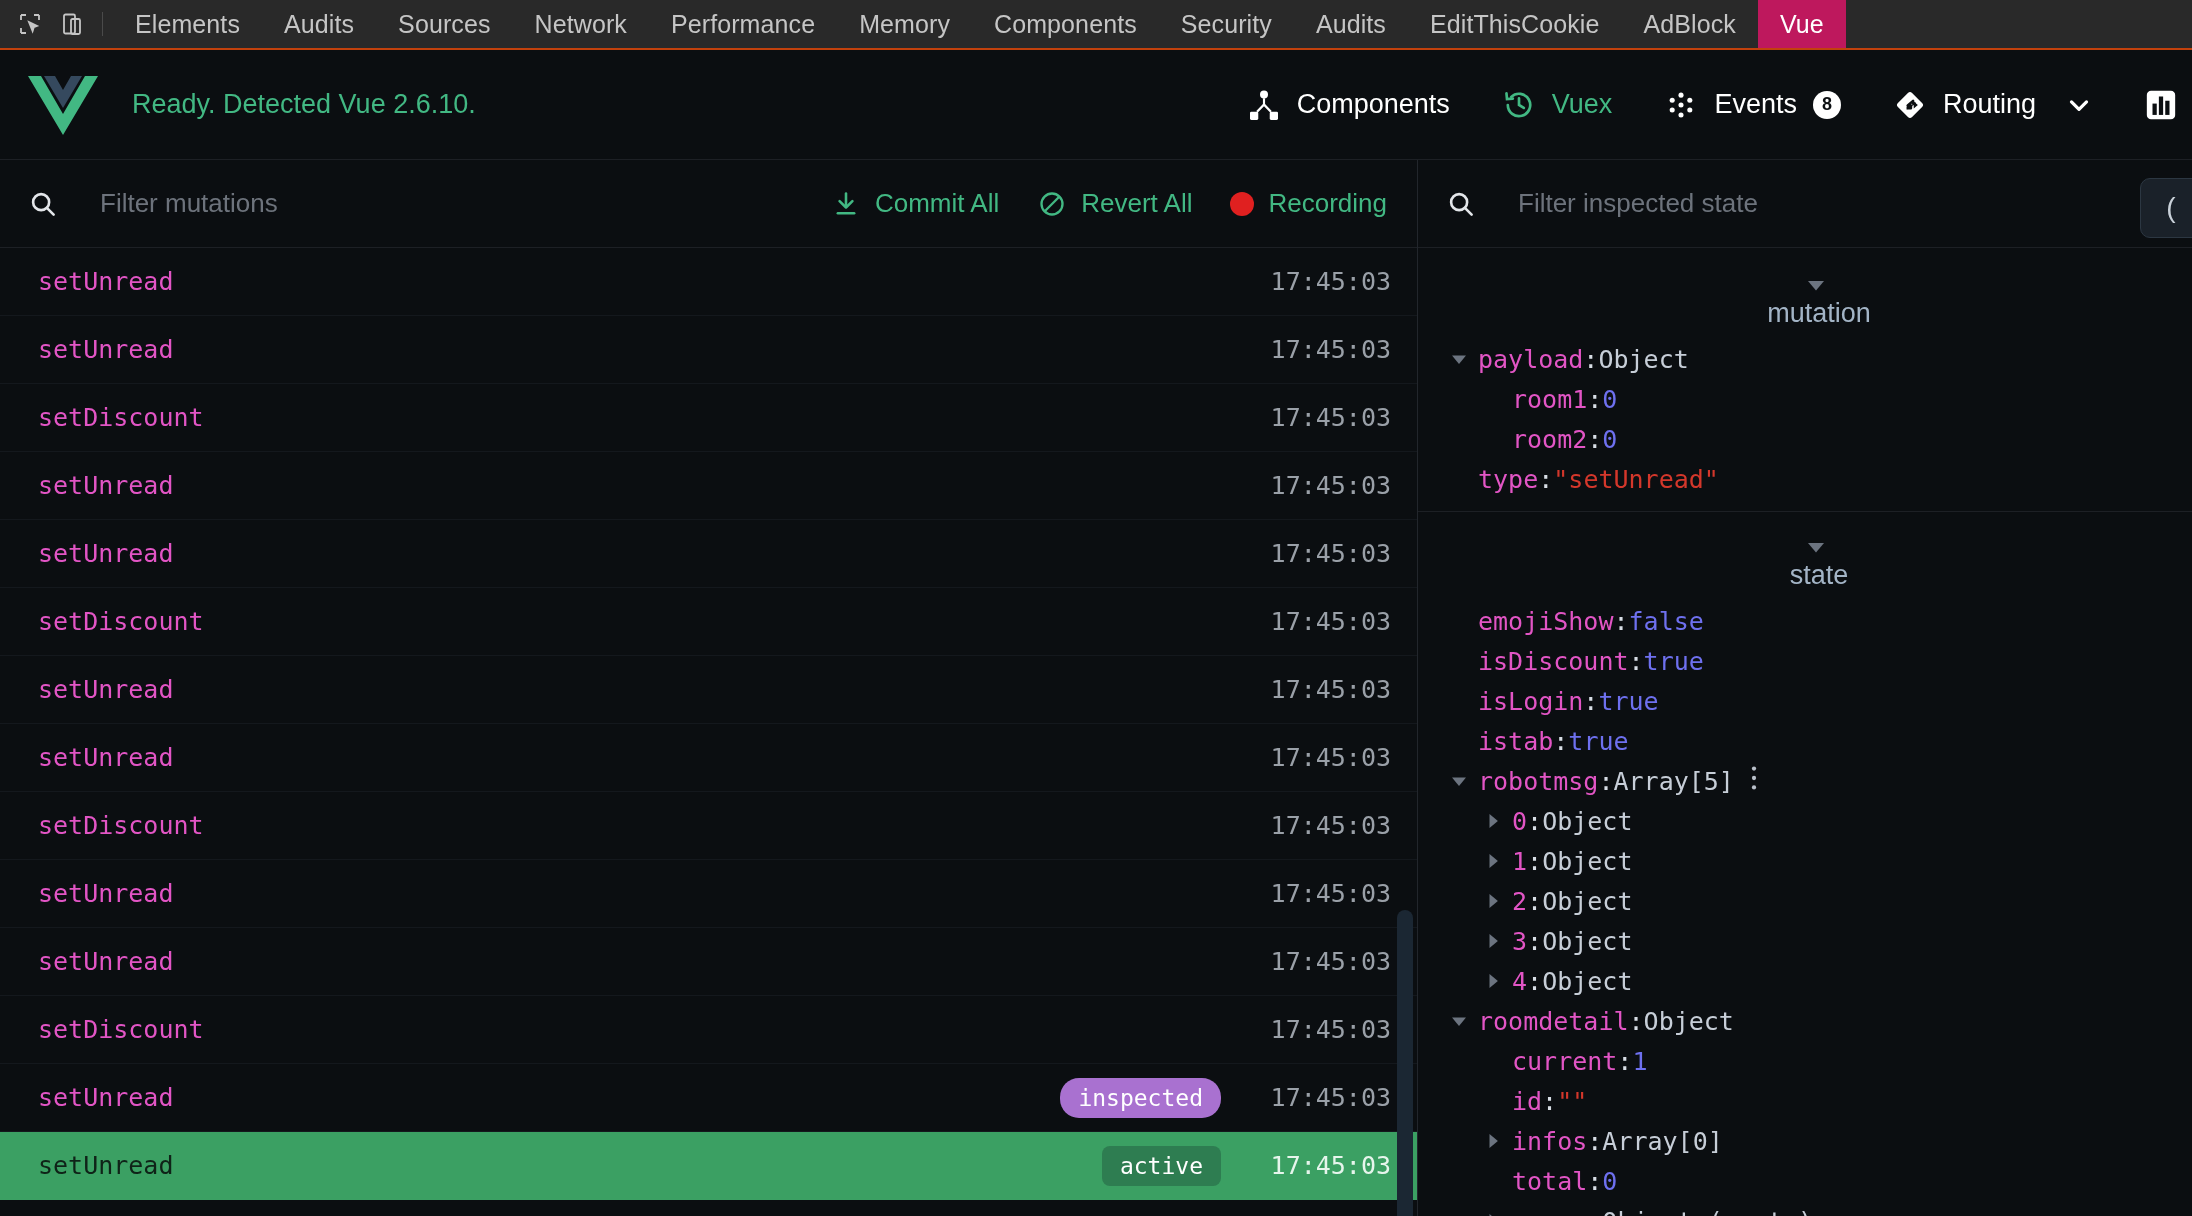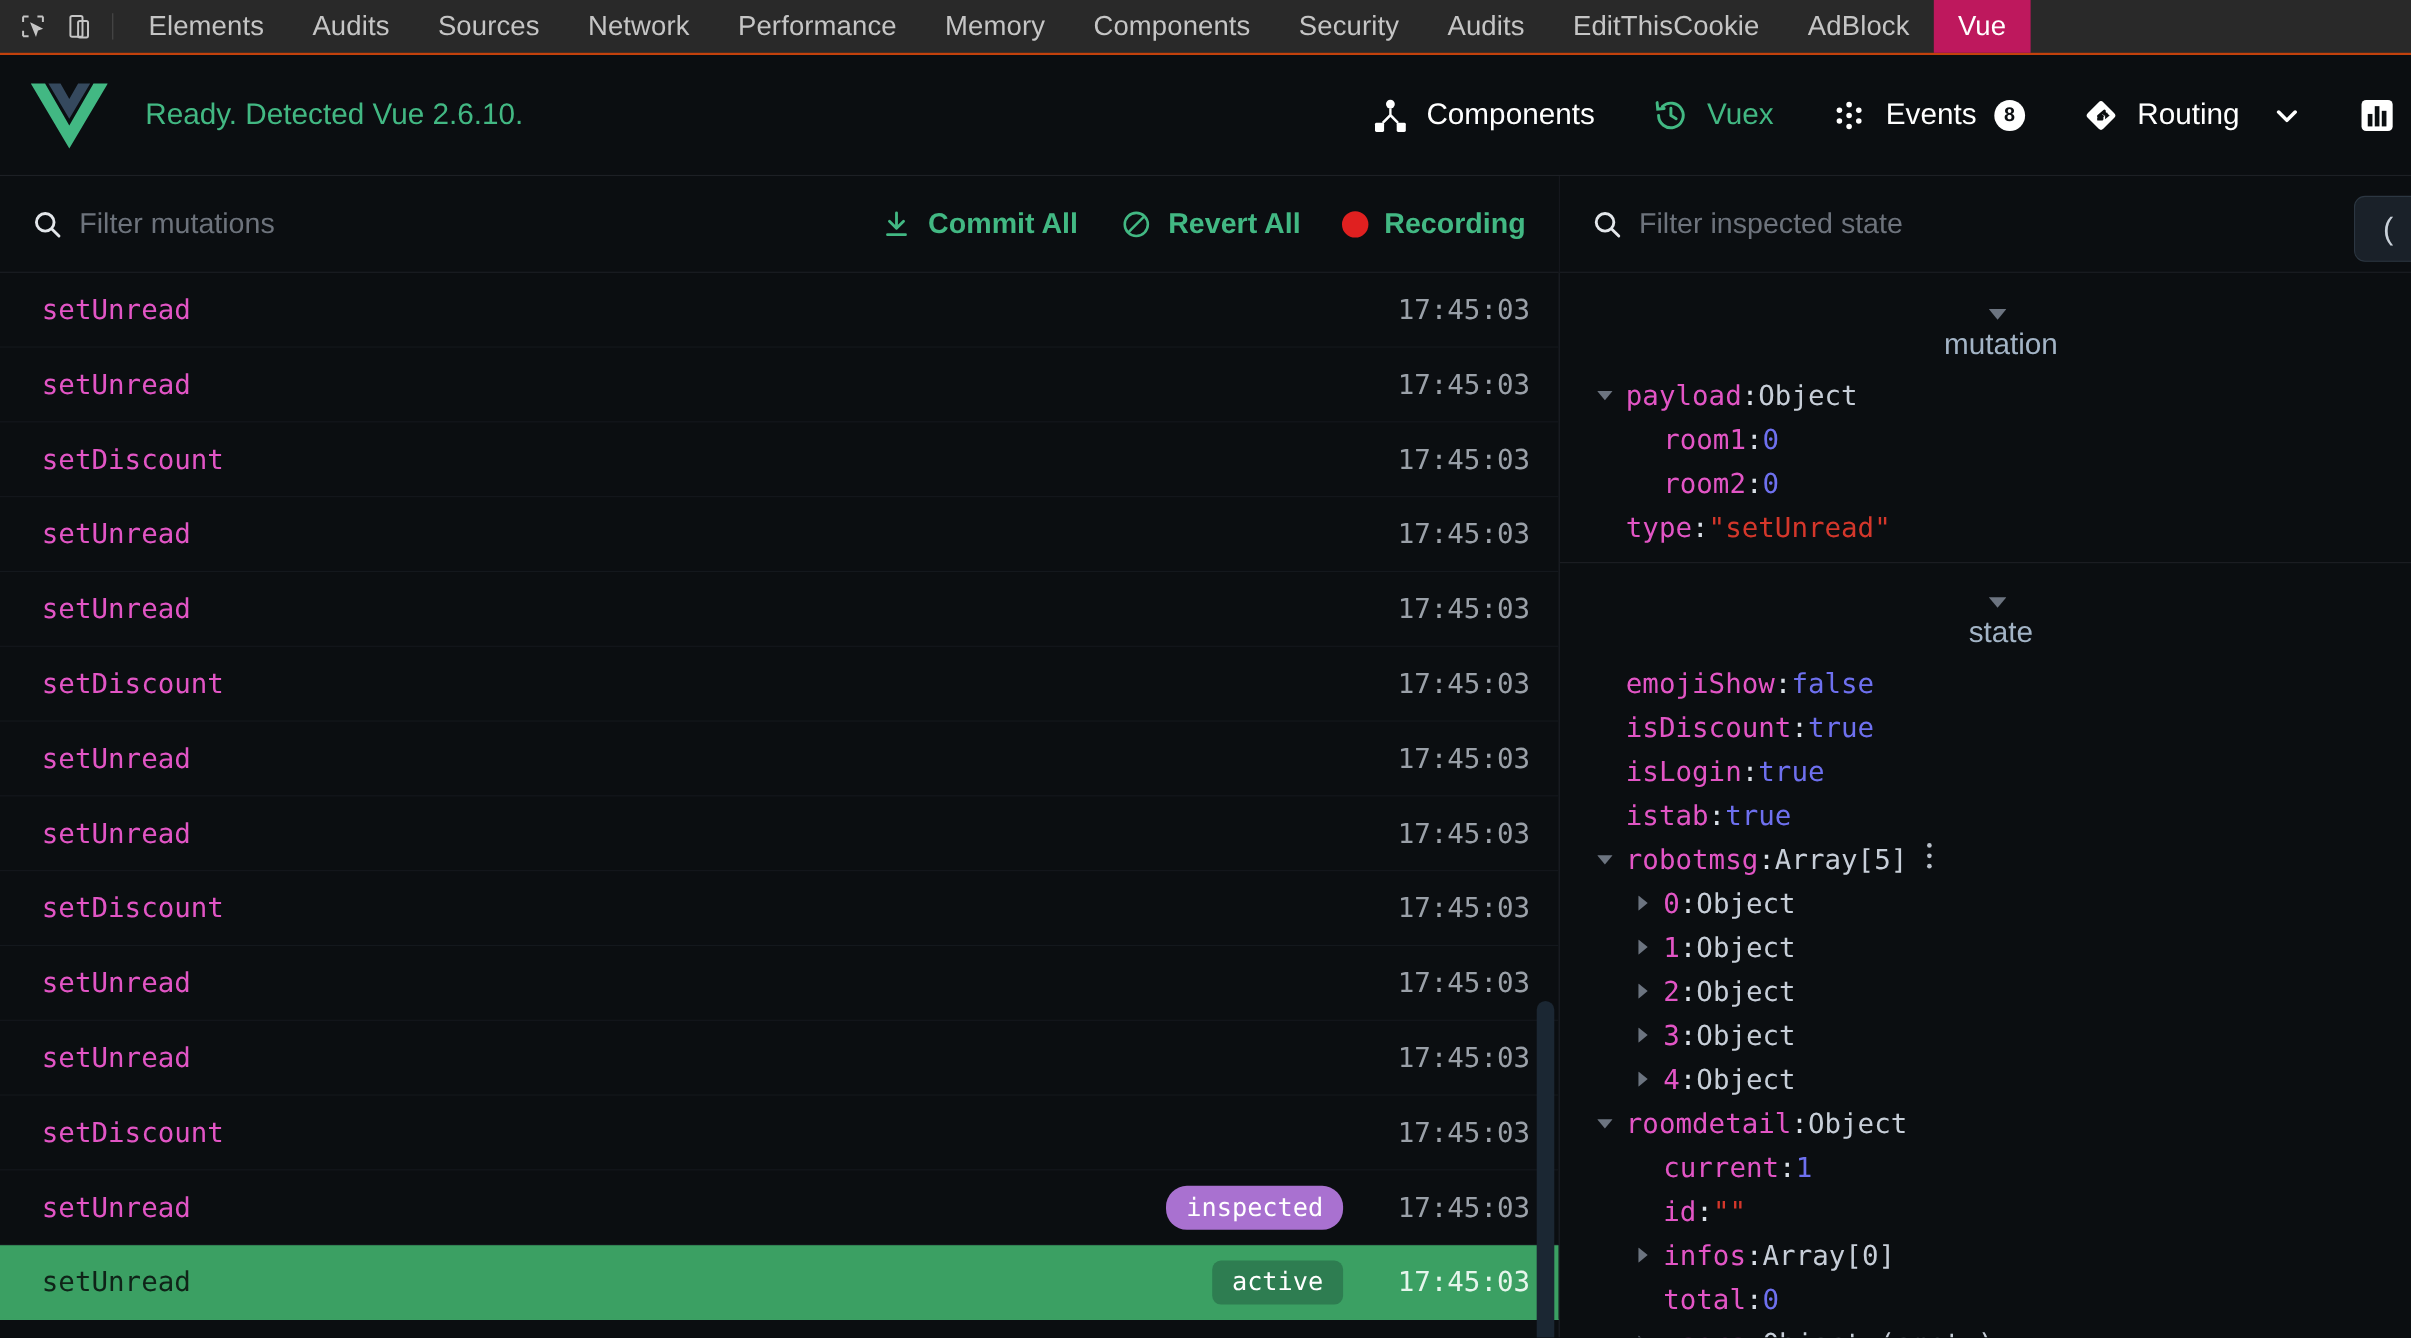--- a/index.html
+++ b/index.html
@@ -124,26 +124,26 @@
     flex: 0 0 88px;
     background: #0b0e11;
   }
   .search-icon { width: 34px; height: 34px; flex: 0 0 auto; display:flex; align-items:center; justify-content:center;}
   .search-input {
     background: transparent;
     border: none; outline: none;
     color: #d5d8dc;
     font-size: 26px;
     font-family: "Liberation Sans", sans-serif;
-    margin-left: 12px;
+    margin-left: 40px;
     flex: 1 1 auto;
     min-width: 0;
   }
   .search-input::placeholder { color: #6d737c; }
-  .toolbar-actions { display: flex; align-items: center; gap: 38px; margin-left: auto; padding-right: 4px; font-weight: bold; }
+  .toolbar-actions { display: flex; align-items: center; gap: 38px; margin-left: auto; padding-right: 4px; }
   .tb-btn {
     display: flex; align-items: center; gap: 14px;
     color: #42b883;
     font-size: 26px;
     cursor: pointer;
     white-space: nowrap;
   }
   .tb-btn-icon { width: 30px; height: 30px; display:flex; align-items:center; justify-content:center; flex:0 0 auto;}
   .rec-dot { width: 24px; height: 24px; border-radius: 50%; background: #e02020; flex: 0 0 auto; }
   .edge-btn {

